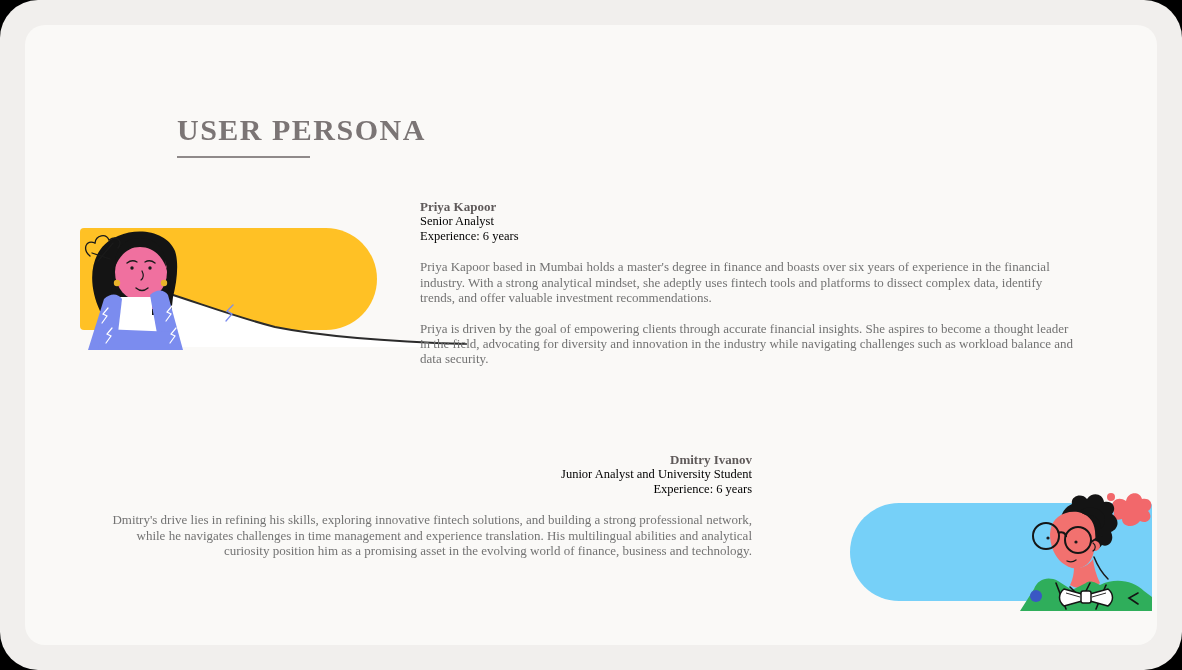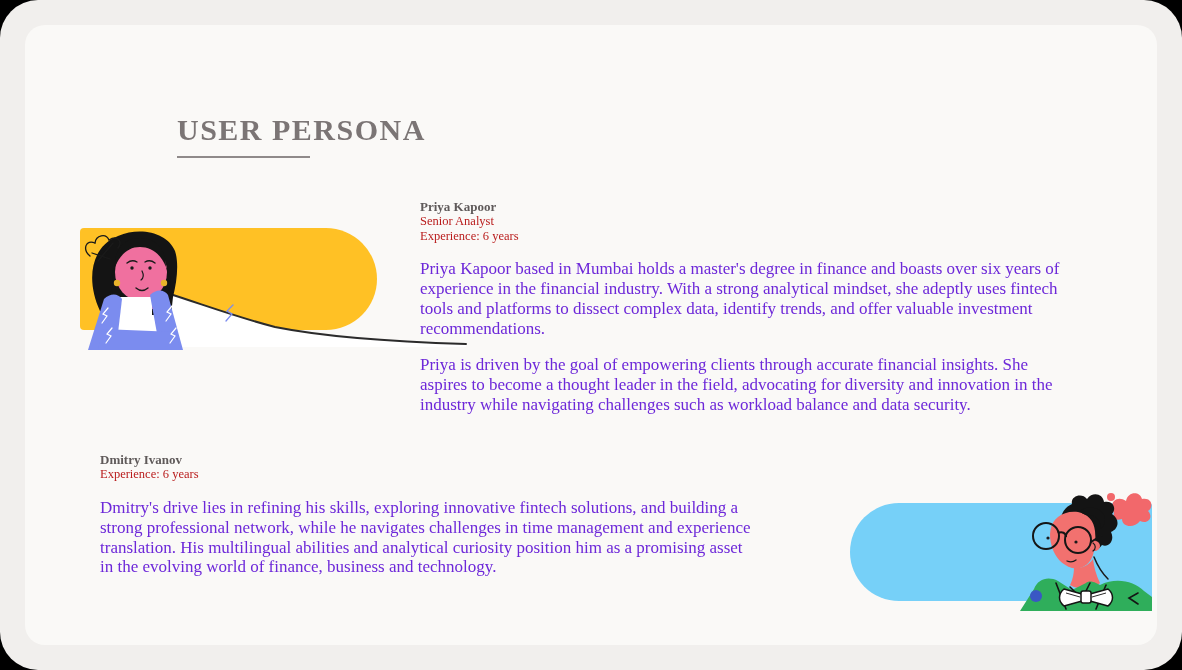--- a/index.html
+++ b/index.html
@@ -33,27 +33,27 @@
   .pill-blue {
     left: 825px; top: 478px; width: 302px; height: 98px;
     border-radius: 49px 3px 3px 49px;
   }
   .illustration { position: absolute; }
   .illus-priya { left: 55px; top: 198px; width: 390px; height: 127px; }
   .illus-dmitry { left: 985px; top: 466px; width: 142px; height: 120px; }
 
   .persona-text { position: absolute; font-size: 12.5px; line-height: 1.17; }
   .persona-text.align-left  { text-align: left; font-family: Liberation Serif, serif; }
-  .persona-text.align-right { text-align: left; }
+  .persona-text.align-right { text-align: right; }
   .priya-text  { left: 395px; top: 174px; width: 655px; }
   .dmitry-text { right: 405px; top: 427px; width: 652px; }
 
   .p-name { font-weight: bold; color: #5f5a5a; font-size: 13px; }
-  .p-meta { color: #b91c1c; }
-  .p-paragraph { margin-top: 16px; color: #6d28d9; font-size: 17px; }
+  .p-meta { color: #000000; }
+  .p-paragraph { margin-top: 16px; color: #737373; font-size: 13px; }
 </style>
 </head>
 <body>
 
 <div class="frame">
   <div class="card">
 
     <h1 class="page-title">USER PERSONA</h1>
     <div class="title-underline"></div>
 
@@ -151,18 +151,19 @@
       <g stroke="#141414" stroke-width="1.5" fill="#FFFFFF" stroke-linejoin="round">
         <path d="M54,98 C48,103 48,110 54,115 L72,110 L72,103 Z"></path>
         <path d="M98,98 C104,103 104,110 98,115 L80,110 L80,103 Z"></path>
         <rect x="71" y="100" width="10" height="12" rx="2"></rect>
       </g>
       <path d="M56,102 L70,106 M96,102 L82,106" stroke="#141414" stroke-width="0.9" fill="none"></path>
     </svg>
 
     <div class="persona-text align-right dmitry-text">
       <div class="p-name">Dmitry Ivanov</div>
+      <div class="p-meta">Junior Analyst and University Student</div>
       <div class="p-meta">Experience: 6 years</div>
       <p class="p-paragraph">Dmitry's drive lies in refining his skills, exploring innovative fintech solutions, and building a strong professional network, while he navigates challenges in time management and experience translation. His multilingual abilities and analytical curiosity position him as a promising asset in the evolving world of finance, business and technology.</p>
     </div>
 
   </div>
 </div>
 
 </body></html>

